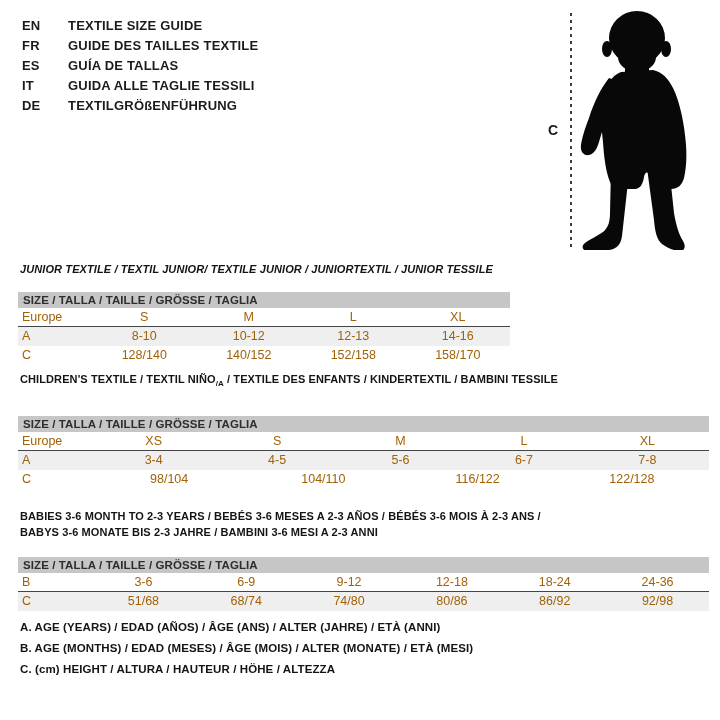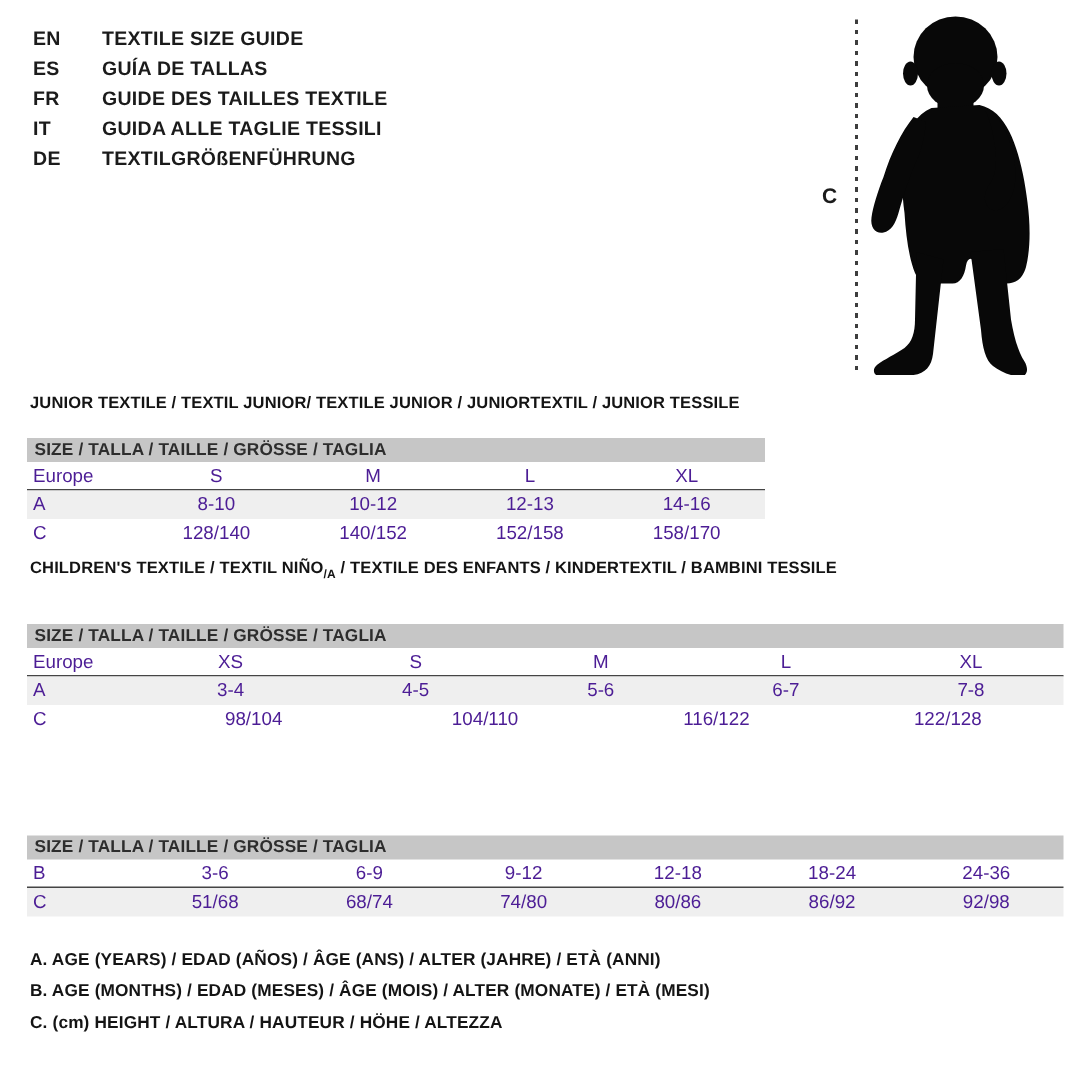--- a/index.html
+++ b/index.html
@@ -22,46 +22,46 @@
   }
   .figure-svg { position:absolute; left:577px; top:8px; }
 
   
   .sec-title { position:absolute; left:20px; font-size:11px; font-weight:bold; color:#141414; letter-spacing:0.1px; line-height:15.5px; white-space:nowrap; }
   .sub { font-size:8px; vertical-align:sub; }
 
   
   .tbl { position:absolute; left:18px; }
   .size-bar { background:#c6c6c6; height:16px; line-height:16px; font-weight:bold; font-size:11.5px; padding-left:5px; color:#2d2d2d; letter-spacing:0.1px; }
-  .trow { display:flex; height:19px; line-height:19px; font-size:12.5px; color:#4c1d95; }
+  .trow { display:flex; height:19px; line-height:19px; font-size:12.5px; color:#a16207; }
   .trow .lbl { width:74px; padding-left:4px; }
   .trow .val { flex:1; text-align:center; }
   .trow.first { border-bottom:1.5px solid #454545; }
   .trow.alt { background:#efefef; }
 
   
-  .footnotes { position:absolute; left:20px; top:630px; font-size:11.5px; font-weight:bold; line-height:21px; letter-spacing:0.1px; color:#141414; }
+  .footnotes { position:absolute; left:20px; top:617px; font-size:11.5px; font-weight:bold; line-height:21px; letter-spacing:0.1px; color:#141414; }
 </style>
 </head>
 <body>
 
 <div class="page">
 
   <div class="lang-list">
     <div class="lang-row">
       <span class="lang-code">EN</span>
       <span class="lang-label">TEXTILE SIZE GUIDE</span>
     </div>
     <div class="lang-row">
+      <span class="lang-code">FR</span>
+      <span class="lang-label">GUIDE DES TAILLES TEXTILE</span>
+    </div>
+    <div class="lang-row">
       <span class="lang-code">ES</span>
       <span class="lang-label">GUÍA DE TALLAS</span>
-    </div>
-    <div class="lang-row">
-      <span class="lang-code">FR</span>
-      <span class="lang-label">GUIDE DES TAILLES TEXTILE</span>
     </div>
     <div class="lang-row">
       <span class="lang-code">IT</span>
       <span class="lang-label">GUIDA ALLE TAGLIE TESSILI</span>
     </div>
     <div class="lang-row">
       <span class="lang-code">DE</span>
       <span class="lang-label">TEXTILGRÖßENFÜHRUNG</span>
     </div>
   </div>
@@ -74,21 +74,21 @@
     <ellipse cx="89" cy="41" rx="5" ry="8"></ellipse>
     <ellipse cx="60" cy="49" rx="19" ry="15"></ellipse>
     <rect x="48" y="54" width="24" height="14"></rect>
     <path d="M44 64 C34 68 28 78 26 92 C24 106 24 120 26 134 C27 150 29 164 33 174 C35 179 40 181 46 181 L58 181 C63 181 66 176 67 169 C68 163 72 163 73 169 C74 176 77 181 82 181 L94 181 C101 181 105 177 107 170 C110 158 110 142 108 127 C106 110 102 92 96 80 C91 70 85 64 76 62 Z"></path>
     <path d="M32 70 C24 80 17 94 12 110 C8 120 5 130 4 137 C3 144 7 148 12 147 C17 146 20 141 22 134 C26 120 30 108 35 97 C38 89 40 81 40 73 Z"></path>
     <path d="M84 66 C92 74 97 86 99 98 C101 110 100 120 95 127 C91 133 84 134 81 129 C78 124 80 118 84 113 C87 107 88 98 86 88 C85 80 83 72 80 66 Z"></path>
     <path d="M34 160 L33 205 C33 214 31 220 26 224 C20 228 12 232 8 235 C4 238 5 243 11 243 L32 242 C40 241 44 236 45 228 L52 165 Z"></path>
     <path d="M70 160 L77 212 C78 224 80 232 85 236 C90 240 98 243 103 243 C108 243 109 238 106 233 C102 227 99 217 97 205 L92 158 Z"></path>
   </svg>
 
-  <div class="sec-title" style="top:262px;">JUNIOR TEXTILE / TEXTIL JUNIOR/ TEXTILE JUNIOR / JUNIORTEXTIL / JUNIOR TESSILE</div>
+  <div class="sec-title" style="top:262px;font-style:italic;">JUNIOR TEXTILE / TEXTIL JUNIOR/ TEXTILE JUNIOR / JUNIORTEXTIL / JUNIOR TESSILE</div>
   <div class="tbl" style="top:292px; width:492px;">
     <div class="size-bar">SIZE / TALLA / TAILLE / GRÖSSE / TAGLIA</div>
     <div class="trow first">
       <span class="lbl">Europe</span>
       <span class="val">S</span>
       <span class="val">M</span>
       <span class="val">L</span>
       <span class="val">XL</span>
     </div>
     <div class="trow alt">
@@ -128,20 +128,24 @@
     </div>
     <div class="trow">
       <span class="lbl">C</span>
       <span class="val">98/104</span>
       <span class="val">104/110</span>
       <span class="val">116/122</span>
       <span class="val">122/128</span>
     </div>
   </div>
 
+  <div class="sec-title" style="top:509px;">
+    <div>BABIES 3-6 MONTH TO 2-3 YEARS / BEBÉS 3-6 MESES A 2-3 AÑOS / BÉBÉS 3-6 MOIS À 2-3 ANS /</div>
+    <div>BABYS 3-6 MONATE BIS 2-3 JAHRE / BAMBINI 3-6 MESI A 2-3 ANNI</div>
+  </div>
   <div class="tbl" style="top:557px; width:691px;">
     <div class="size-bar">SIZE / TALLA / TAILLE / GRÖSSE / TAGLIA</div>
     <div class="trow first">
       <span class="lbl">B</span>
       <span class="val">3-6</span>
       <span class="val">6-9</span>
       <span class="val">9-12</span>
       <span class="val">12-18</span>
       <span class="val">18-24</span>
       <span class="val">24-36</span>

